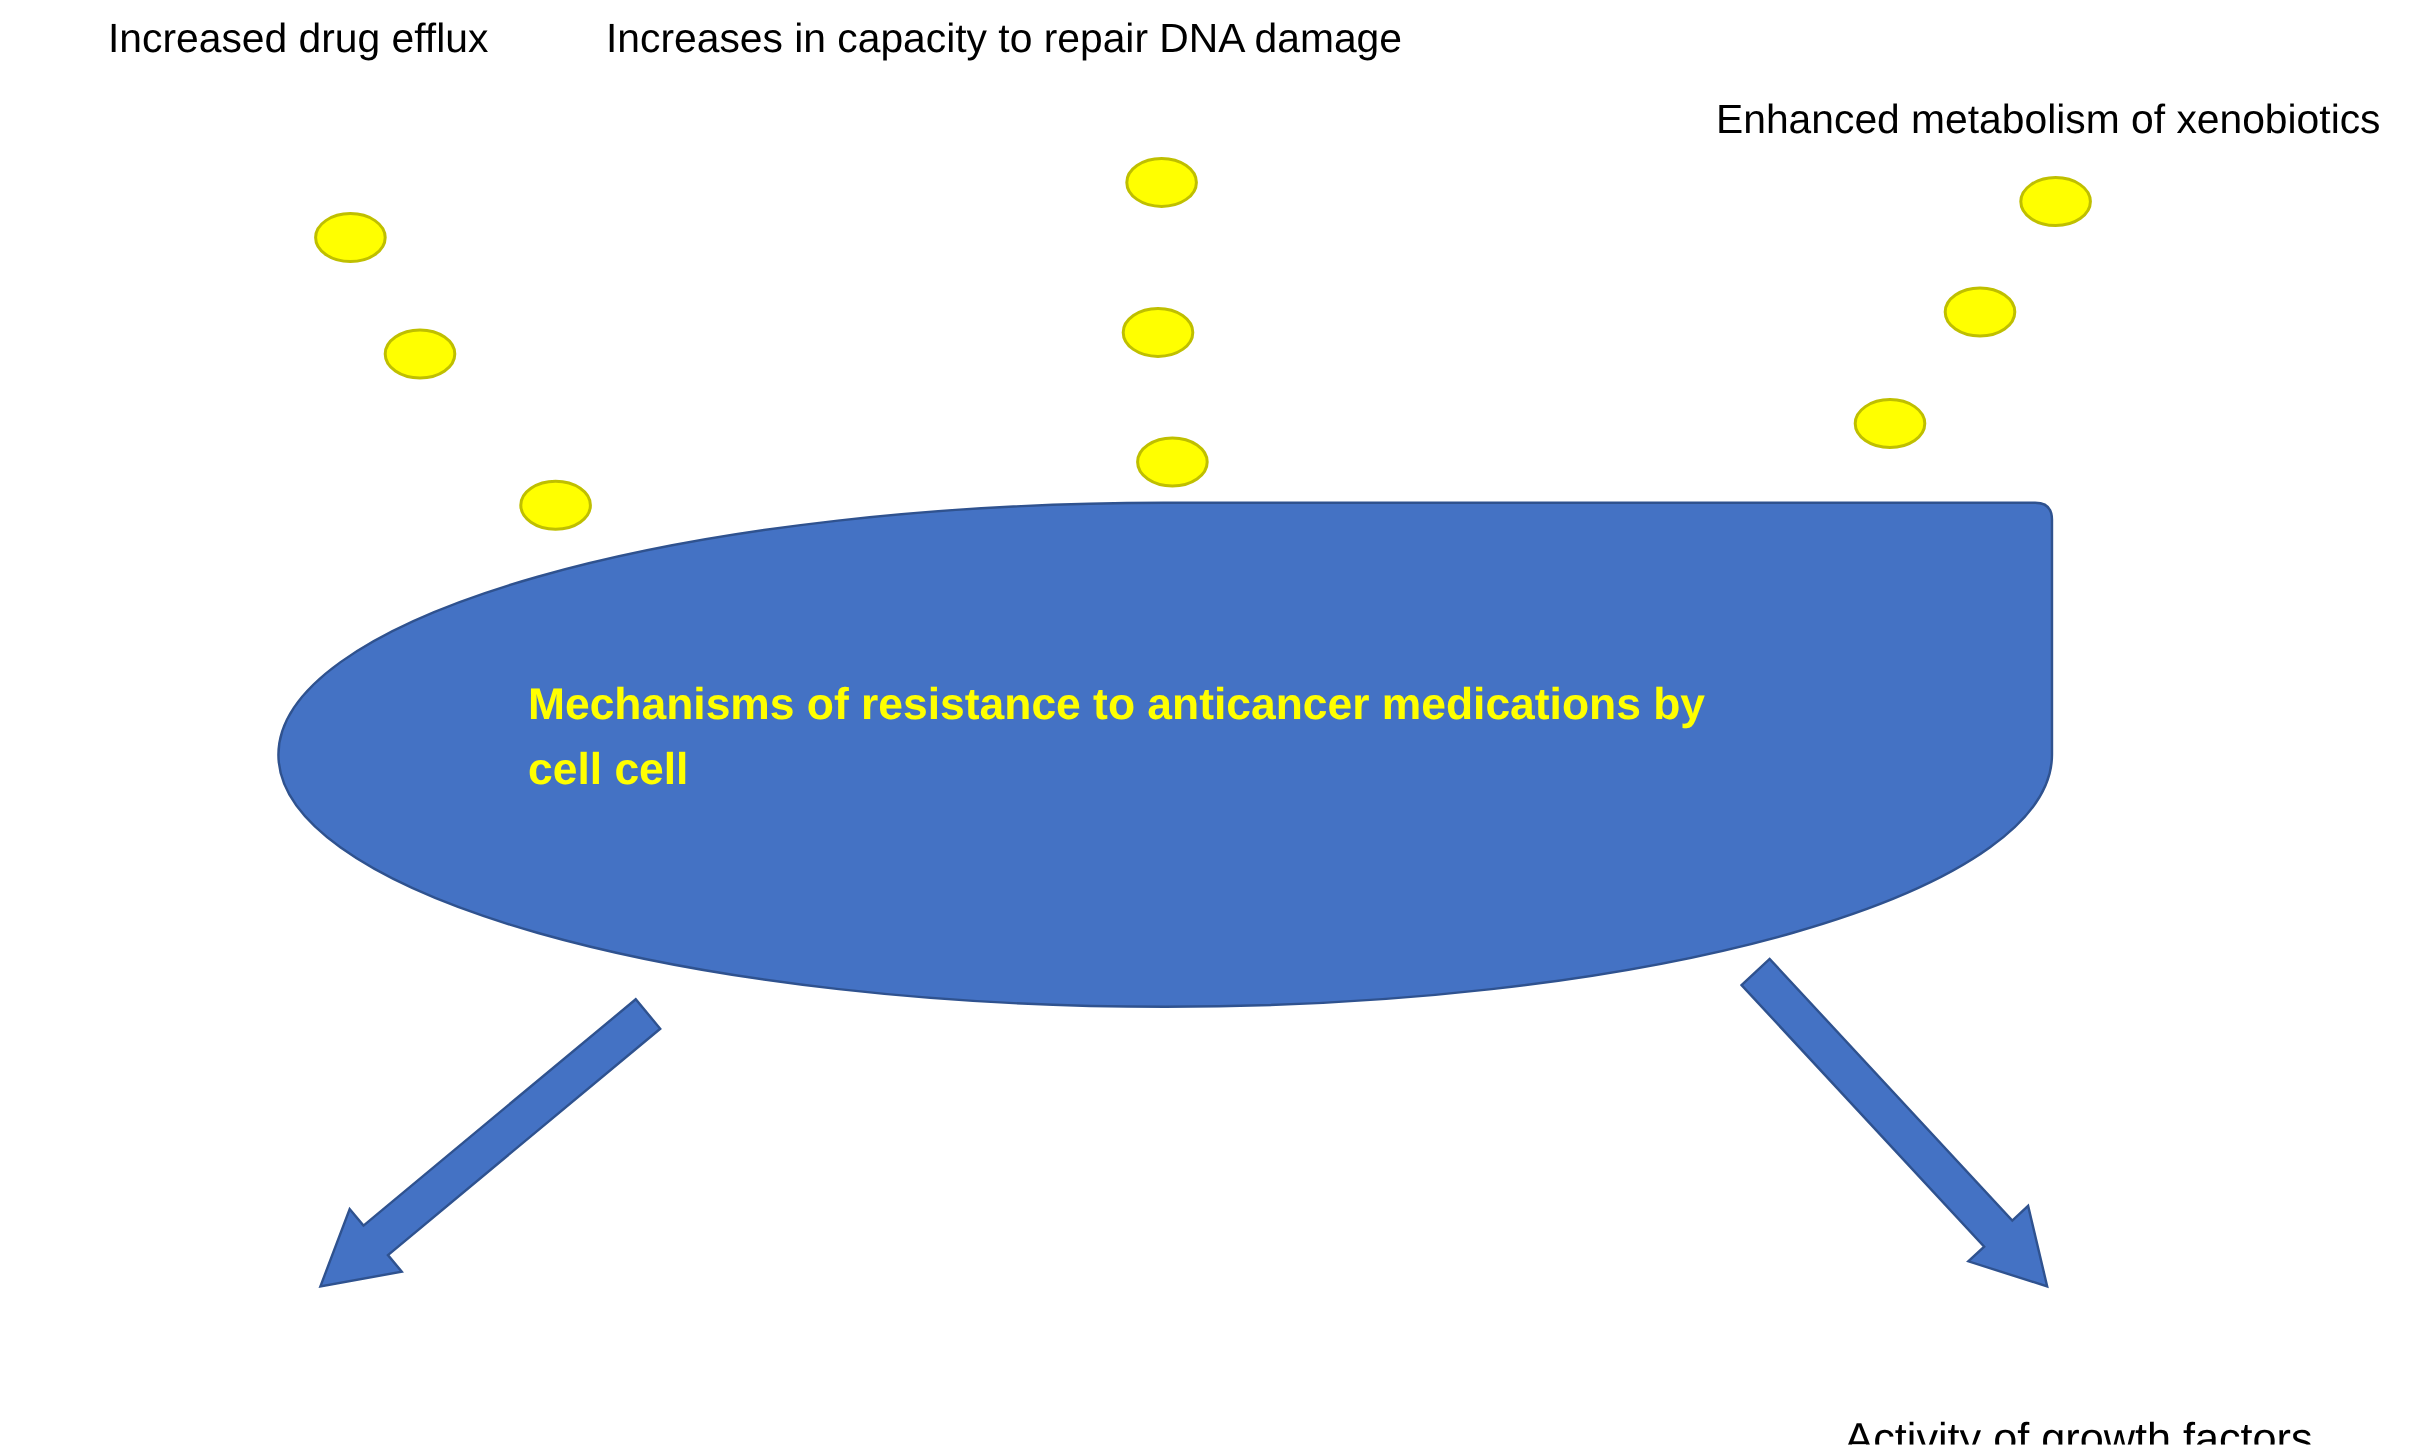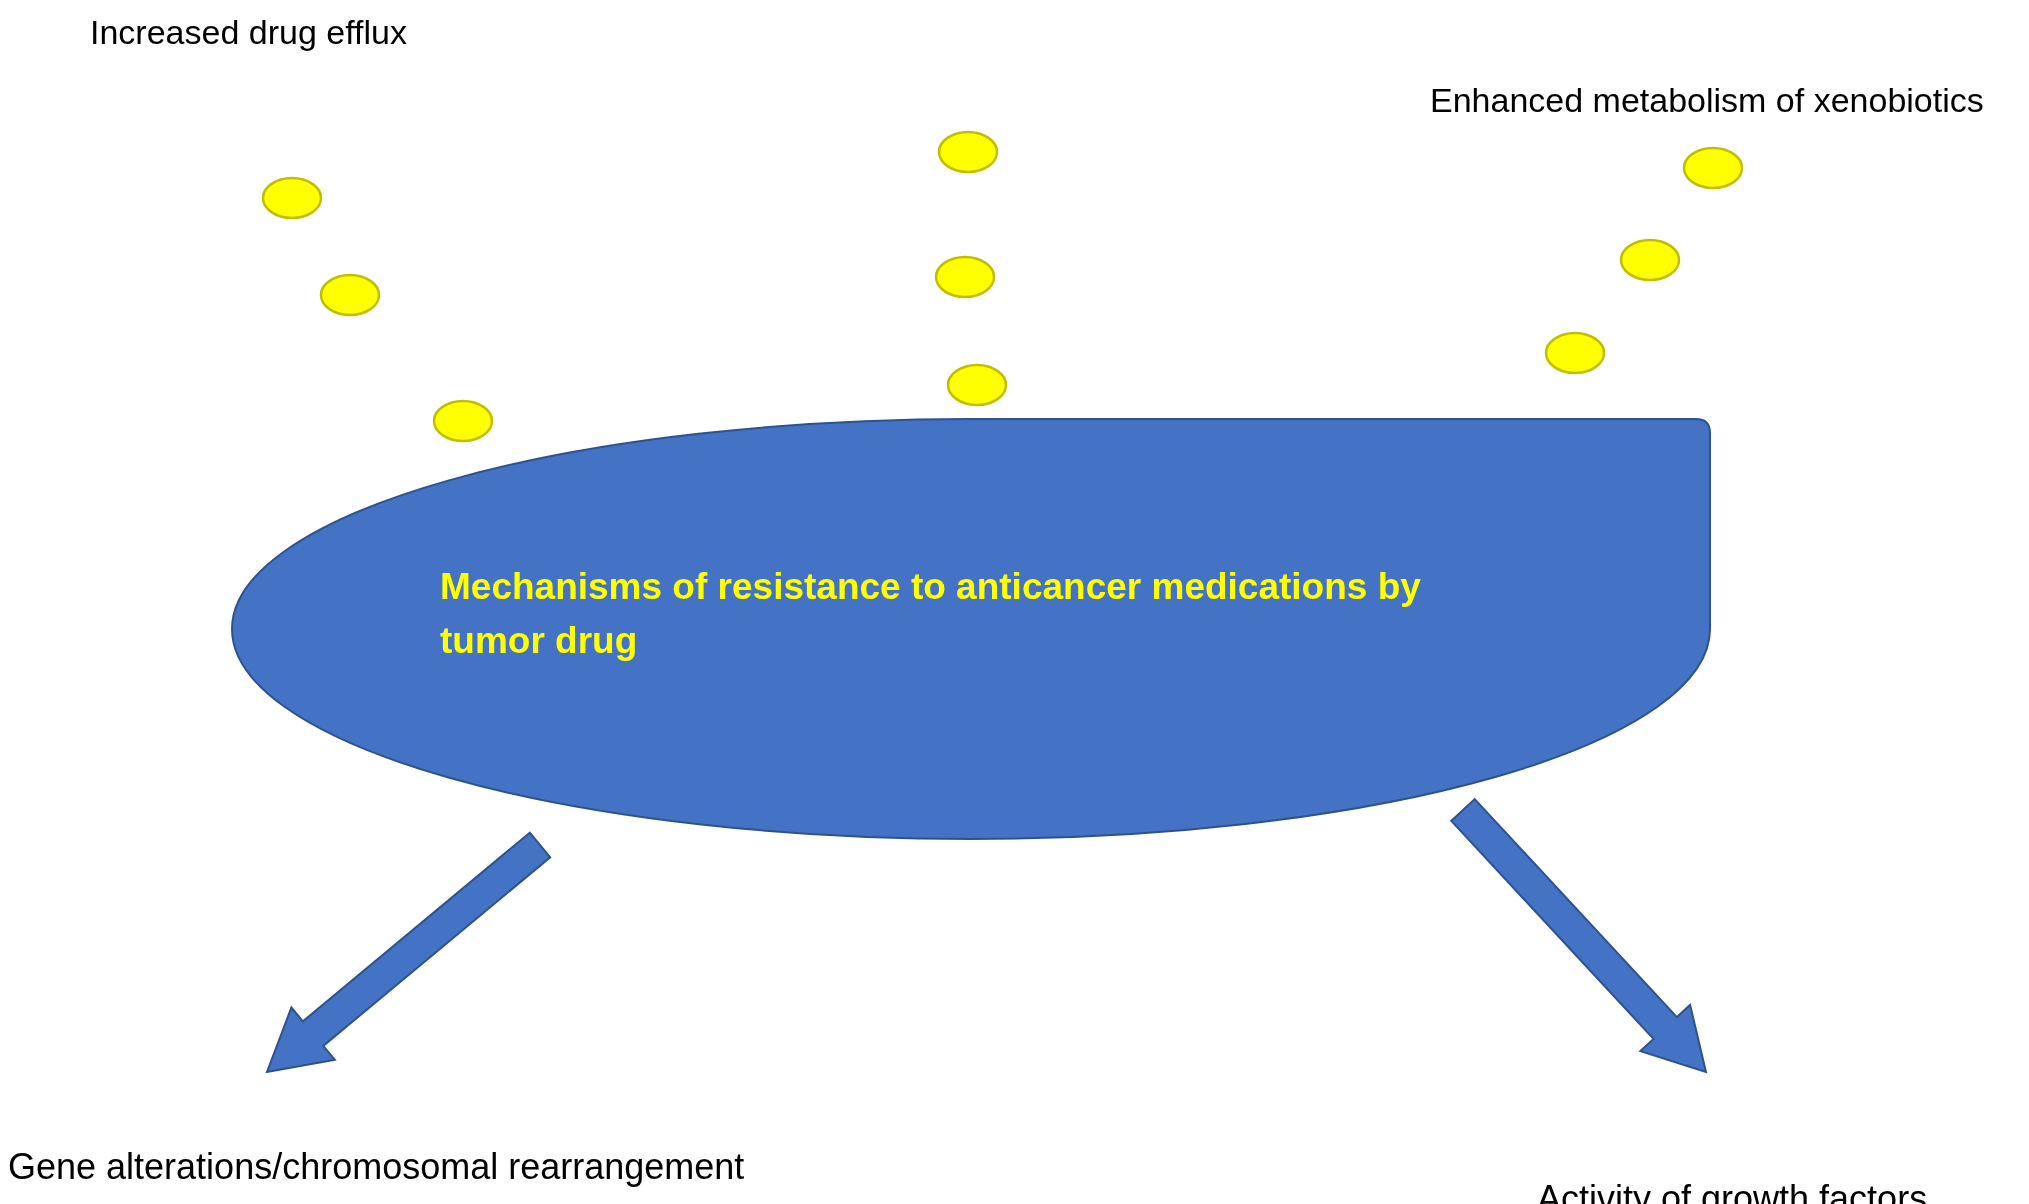--- a/index.html
+++ b/index.html
@@ -43,20 +43,21 @@
   }
   .shape-text span { display: block; }
 </style>
 </head>
 <body>
 
 <div class="canvas">
 
   <div class="label" style="left:90px; top:12px;">Increased drug efflux</div>
 
+  <div class="label" style="left:505px; top:12px;">Increases in capacity to repair DNA damage</div>
 
   <div class="label" style="left:1430px; top:80px;">Enhanced metabolism of xenobiotics</div>
 
   <svg class="diagram-svg" viewBox="0 0 2029 1204">
 
     <path d="M 970 419 L 1696 419 Q 1710 419 1710 433 L 1710 629
              A 739 210 0 0 1 971 839
              A 739 210 0 0 1 232 629
              A 739 210 0 0 1 970 419 Z" stroke-width="2" fill="#4472C4" stroke="#2F528F"></path>
 
@@ -72,20 +73,19 @@
     <ellipse cx="1650" cy="260" rx="29" ry="20" stroke-width="2.5" fill="#FFFF00" stroke="#BFBF00"></ellipse>
     <ellipse cx="1575" cy="353" rx="29" ry="20" stroke-width="2.5" fill="#FFFF00" stroke="#BFBF00"></ellipse>
 
     <polygon points="529.8,832.7 302.9,1021.3 291.4,1007.5 267,1072 334.8,1059.7 323.3,1045.9 550.2,857.3" stroke-width="2" fill="#4472C4" stroke="#2F528F"></polygon>
 
     <polygon points="1451.3,820.9 1653.5,1038.9 1640.3,1051.1 1706,1072 1690.1,1004.9 1676.9,1017.1 1474.7,799.1" stroke-width="2" fill="#4472C4" stroke="#2F528F"></polygon>
   </svg>
 
   <div class="shape-text">
     <span>Mechanisms of resistance to anticancer medications by</span>
-    <span>tumor drug</span>
+    <span>cell cell</span>
   </div>
 
-  <div class="label label-bottom" style="left:8px; top:1145px;">Gene alterations/chromosomal rearrangement</div>
 
   <div class="label label-bottom" style="left:1537px; top:1145px;margin-top:32px;">Activity of growth factors</div>
 
 </div>
 
 </body></html>

